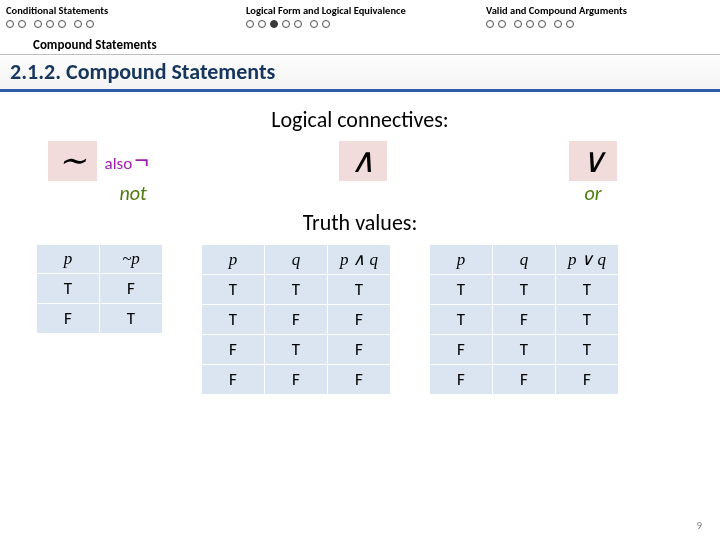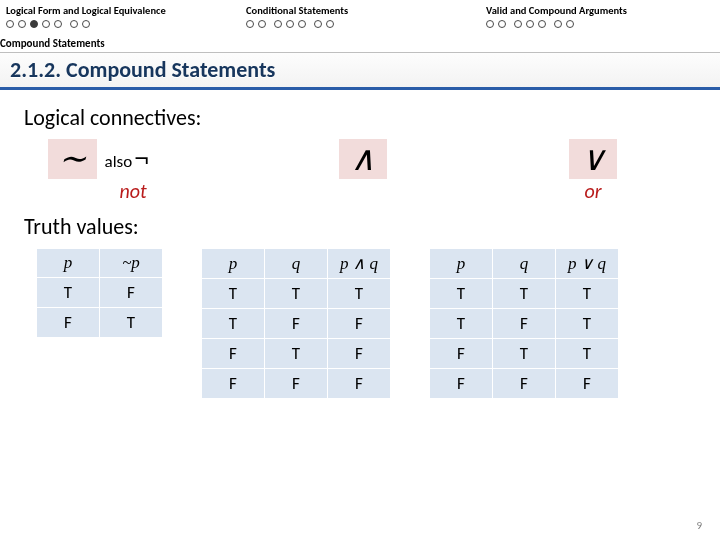--- a/index.html
+++ b/index.html
@@ -38,44 +38,46 @@
     background: #fff;
     border: 1.4px solid #4a4a4a;
     box-sizing: border-box;
   }
   .dot-filled {
     background: #3a3a3a;
     border-color: #3a3a3a;
   }
   .dot.sp { margin-left: 4px; }
   .subnav {
-    font-size: 11px;
+    font-size: 13px;
     font-weight: 700;
-    padding: 3px 6px 2px 0;
-    color: #000;
+    padding: 3px 6px 2px 18px;
+    color: #000;
+    margin-left: 15px;
   }
   .title-bar {
     background: linear-gradient(#fdfdfd, #f3f3f3);
     border-top: 1px solid #bfbfbf;
     border-bottom: 3px solid #2a5ca8;
     padding: 3px 23px 4px 10px;
   }
   .title-text {
     font-size: 22px;
     font-weight: 700;
     color: #17365d;
     text-shadow: 0 1px 0 #fff;
   }
   .content {
     padding: 8px 24px 0 24px;
   }
   .sec-head {
     font-size: 22px;
     color: #000;
     margin: 6px 0 8px 0;
+    text-align: center;
   }
   .connectives {
     display: flex;
     gap: 60px;
     margin: 0 0 4px 24px;
     align-items: flex-start;
   }
   .conn {
     text-align: center;
   }
@@ -90,33 +92,33 @@
     font-family: "Cambria Math", "Times New Roman", serif;
     font-size: 34px;
     line-height: 40px;
     font-style: italic;
     color: #000;
     display: inline-block;
     min-width: 28px;
   }
   .also {
     font-size: 17px;
-    color: #000000;
+    color: #a21caf;
   }
   .also-sym {
     font-family: "Cambria Math", "Times New Roman", serif;
     font-size: 26px;
     font-style: normal;
     font-weight: 700;
     padding-left: 2px;
   }
   .conn-lbl {
     font-size: 20px;
     font-style: italic;
-    color: #b91c1c;
+    color: #4d7c0f;
     margin-top: 0;
   }
   .conn-1 { width: 170px; }
   .conn-2 { width: 170px; }
   .conn-3 { width: 170px; }
   .tables-area {
     display: flex;
     align-items: flex-start;
     gap: 38px;
     margin-top: 4px;
@@ -153,37 +155,37 @@
     color: #7f7f7f;
   }
   .wrap { position: relative; width: 720px; height: 540px; }
 </style>
 </head>
 <body>
 
 <div class="wrap">
   <div class="nav">
     <div class="nav-col">
+      <div class="nav-title">Conditional Statements</div>
+      <div class="dots">
+        <span class="dot"></span>
+          <span class="dot"></span>
+        <span class="dot sp"></span>
+          <span class="dot"></span>
+          <span class="dot"></span>
+        <span class="dot sp"></span>
+          <span class="dot"></span>
+      </div>
+    </div>
+    <div class="nav-col">
       <div class="nav-title">Logical Form and Logical Equivalence</div>
       <div class="dots">
         <span class="dot"></span>
           <span class="dot"></span>
         <span class="dot-filled sp"></span>
-          <span class="dot"></span>
-          <span class="dot"></span>
-        <span class="dot sp"></span>
-          <span class="dot"></span>
-      </div>
-    </div>
-    <div class="nav-col">
-      <div class="nav-title">Conditional Statements</div>
-      <div class="dots">
-        <span class="dot"></span>
-          <span class="dot"></span>
-        <span class="dot sp"></span>
           <span class="dot"></span>
           <span class="dot"></span>
         <span class="dot sp"></span>
           <span class="dot"></span>
       </div>
     </div>
     <div class="nav-col">
       <div class="nav-title">Valid and Compound Arguments</div>
       <div class="dots">
         <span class="dot"></span>
@@ -222,21 +224,21 @@
         </div>
       </div>
       <div class="conn conn-3">
         <div class="sym-row" style="justify-content:center;">
           <span class="sym-box">∨</span>
         </div>
         <div class="conn-lbl">or</div>
       </div>
     </div>
 
-    <div class="sec-head" style="margin-top:10px;">Truth values:</div>
+    <div class="sec-head" style="margin-top:4px;">Truth values:</div>
 
     <div class="tables-area">
       <table class="tt t-not">
         <tbody>
             <tr>
           <th>p</th>
           <th>~p</th>
         </tr>
         <tr>
               <td>T</td>

